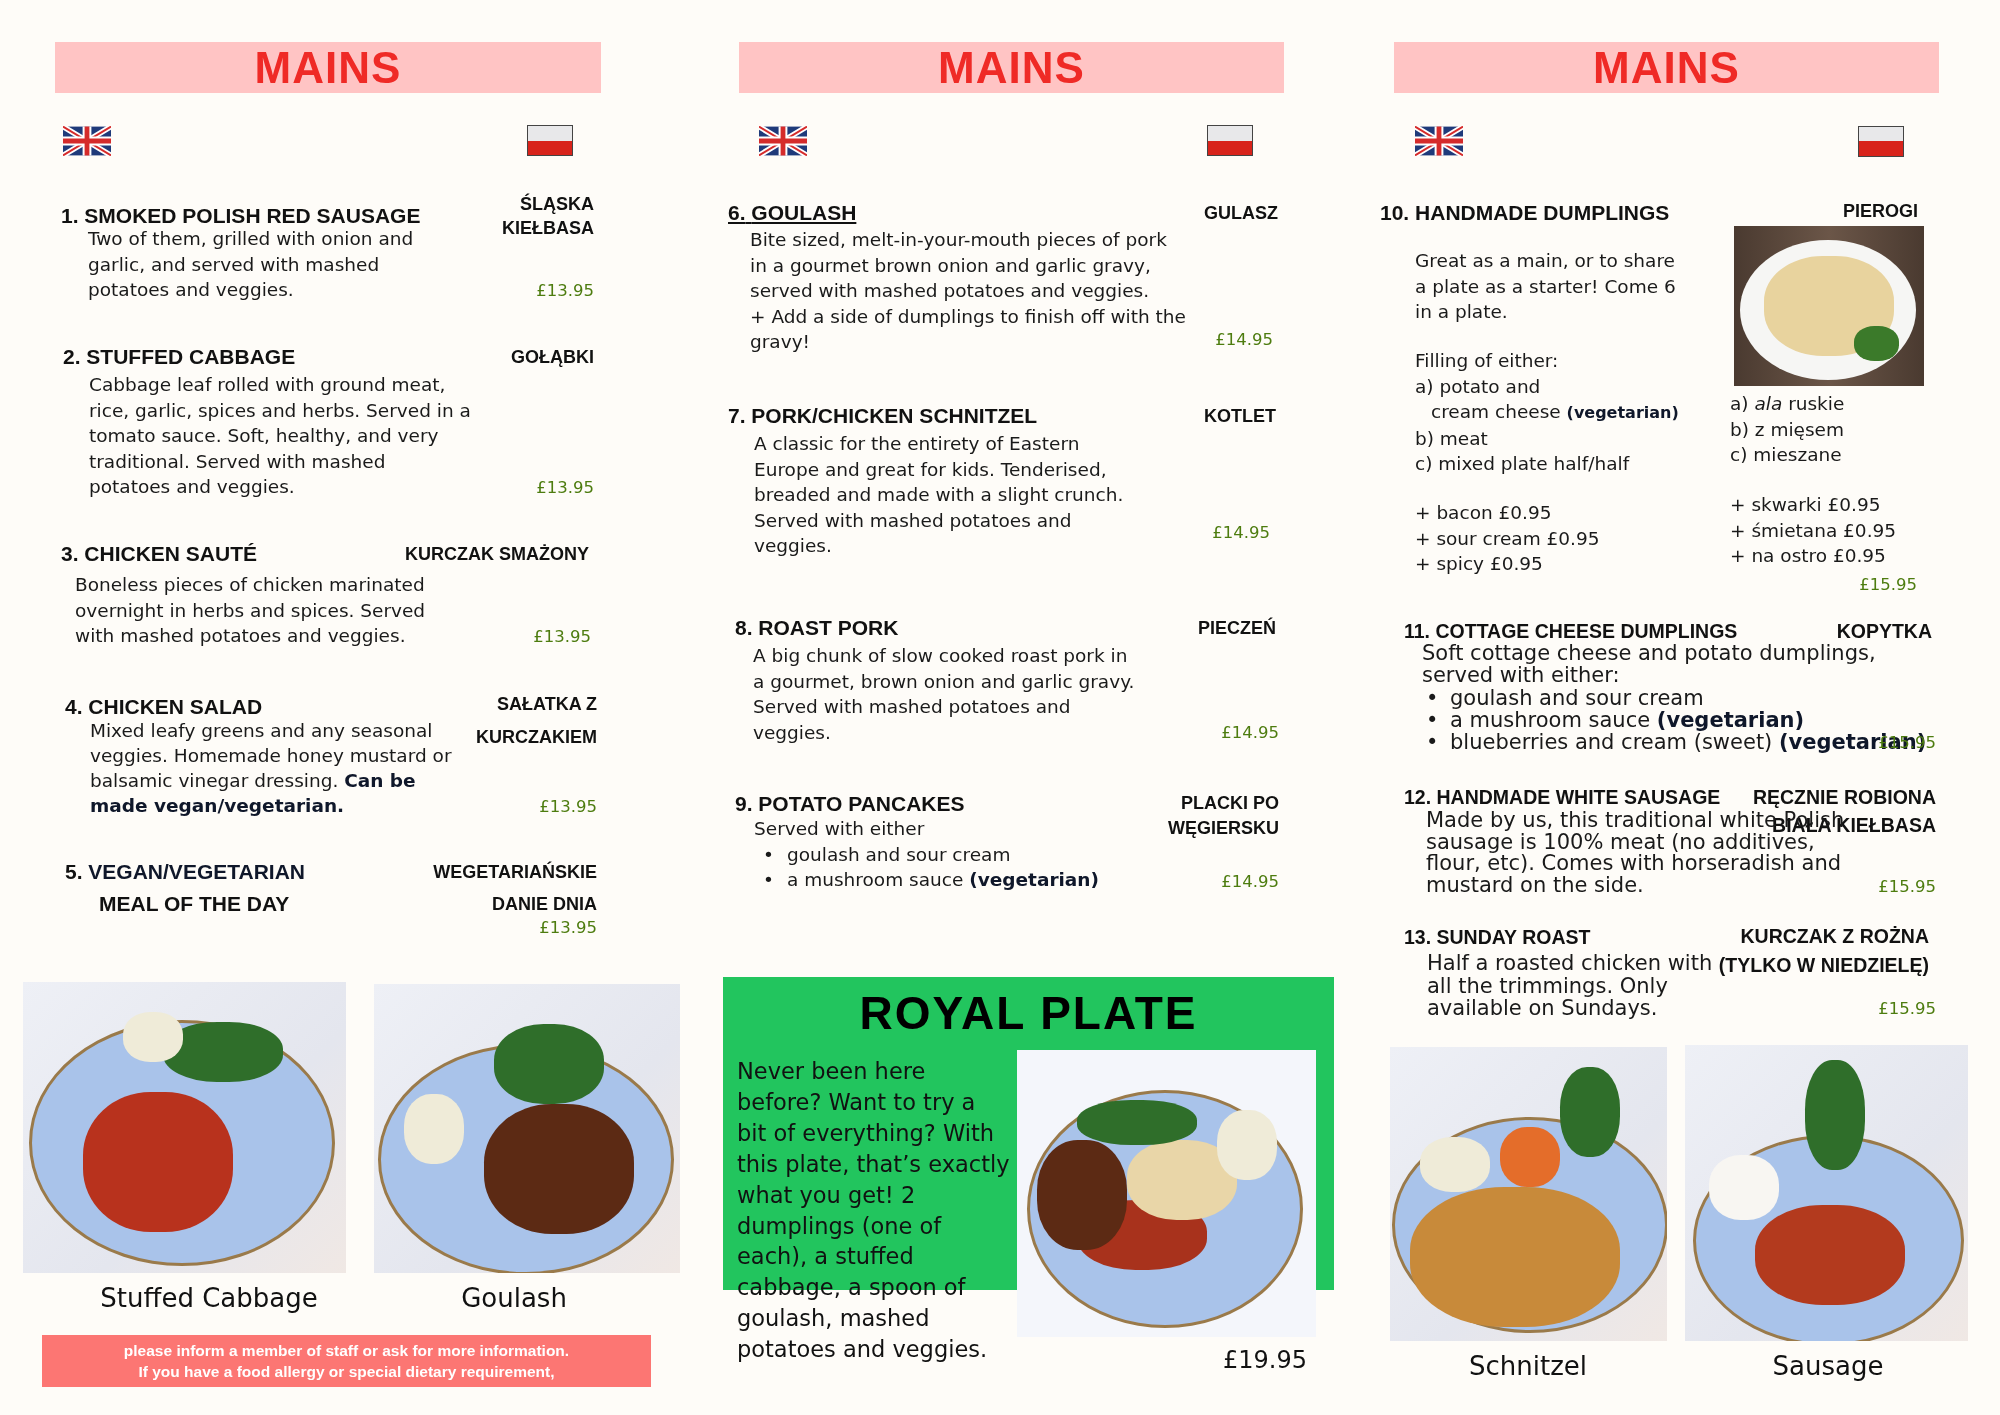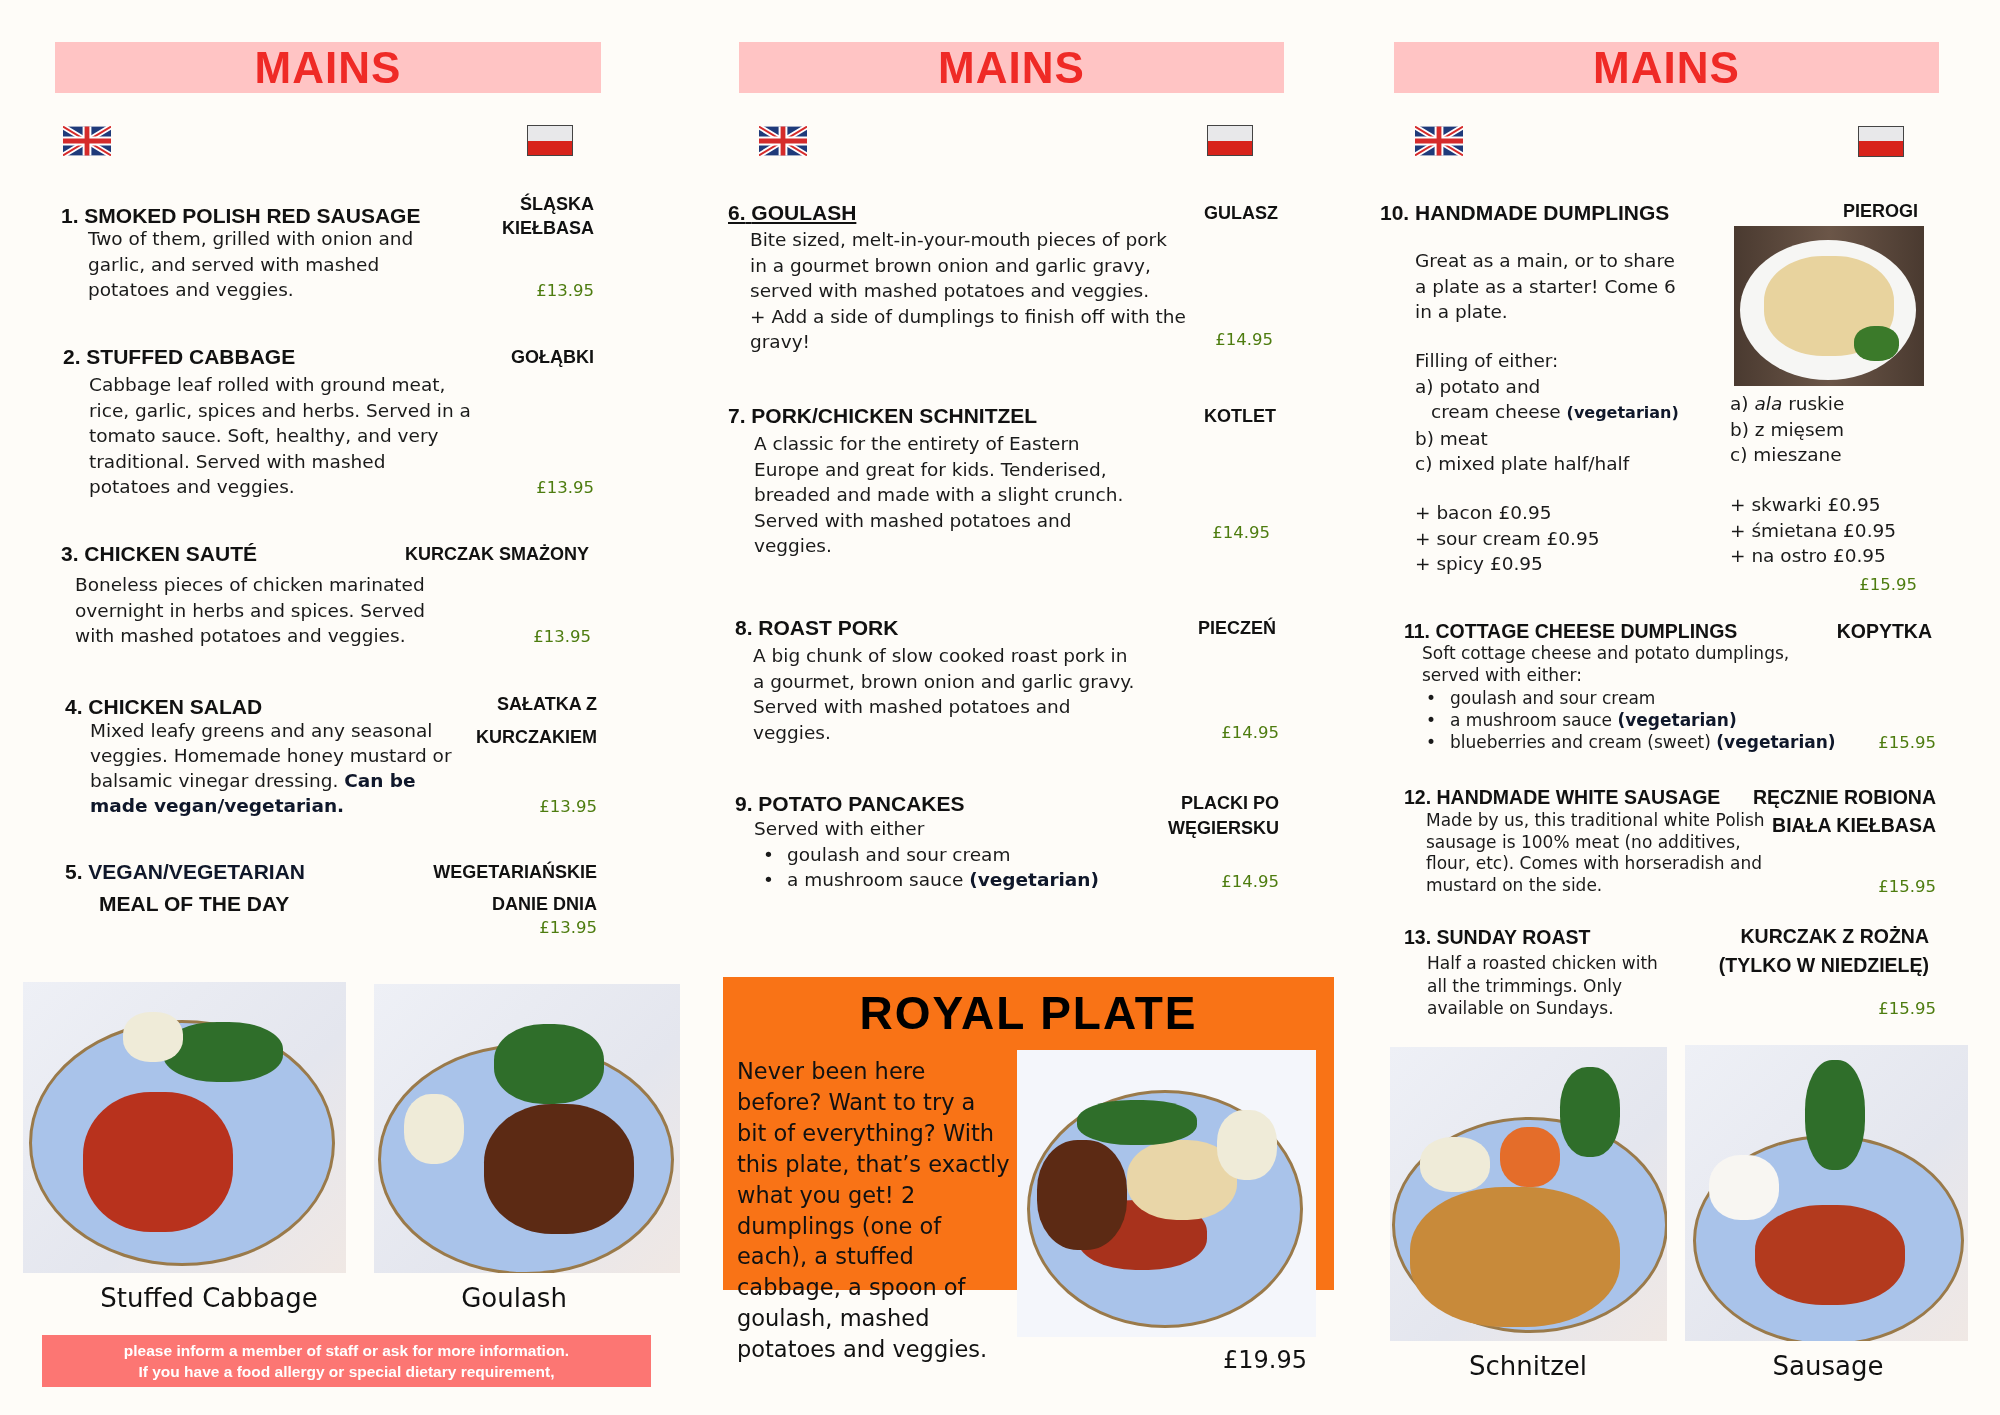--- a/index.html
+++ b/index.html
@@ -4,30 +4,30 @@
 <style>
   html, body { margin:0; padding:0; }
   body { width:2000px; height:1415px; background:#fefcf8; position:relative; overflow:hidden; font-family:"DejaVu Sans", sans-serif; color:#111; }
   .band { position:absolute; top:42px; height:51px; background:#ffc4c4; display:flex; align-items:center; justify-content:center; }
   .band span { font-family:"Liberation Sans", sans-serif; font-weight:700; font-size:44px; color:#ef2a26; letter-spacing:1px; }
   .flag { position:absolute; width:48px; height:30px; }
   .pl { width:46px; height:31px; border:1px solid #444; box-sizing:border-box; background:linear-gradient(#e8e8ea 50%, #d8231b 50%); }
   .title { position:absolute; font-family:"Liberation Sans", sans-serif; font-weight:700; font-size:21px; line-height:24px; white-space:nowrap; transform:translateY(-50%); }
   .ptitle { position:absolute; font-family:"Liberation Sans", sans-serif; font-weight:700; font-size:18px; line-height:24px; white-space:nowrap; text-align:right; transform:translate(-100%,-50%); }
   .desc { position:absolute; font-size:18.5px; line-height:25.5px; white-space:nowrap; color:#1a1a1a; }
-  .desc.sm { font-size:17px; line-height:22.3px; }
+  .desc.sm { font-size:21px; line-height:22.3px; }
   .price { position:absolute; font-size:16.5px; white-space:nowrap; transform:translate(-100%,-50%); color:#4d7c0f; }
   .green { color:#0f172a; font-weight:700; }
   .bullet::before { content:"•"; position:absolute; left:-24px; }
   .photo { position:absolute; border-radius:0; overflow:hidden; background:#e8eaf0; }
   .plate { position:absolute; border-radius:50%; background:#a9c3ea; border:3px solid #9a7a4a; }
   .food { position:absolute; border-radius:45%; }
   .caption { position:absolute; font-size:26px; white-space:nowrap; transform:translate(-50%,-50%); color:#111; }
   .allergy { position:absolute; left:42px; top:1335px; width:609px; height:52px; background:#fc7673; color:#fff; font-family:"Liberation Sans", sans-serif; font-weight:700; font-size:15.5px; line-height:21px; text-align:center; display:flex; flex-direction:column; justify-content:center; }
-  .royal { position:absolute; left:723px; top:977px; width:611px; height:313px; background:#f97316; }
+  .royal { position:absolute; left:723px; top:977px; width:611px; height:313px; background:#22c55e; }
   .royal-title { position:absolute; left:0; width:611px; top:36px; transform:translateY(-50%); text-align:center; font-family:"Liberation Sans", sans-serif; font-weight:700; font-size:46px; letter-spacing:2px; color:#000; }
   .royal-text { position:absolute; left:14px; top:79px; font-size:22.5px; line-height:30.9px; white-space:nowrap; color:#111; }
   .royal-img { position:absolute; left:294px; top:73px; width:299px; height:287px; background:#f4f6fb; overflow:hidden; }
   .royal-price { position:absolute; right:27px; top:383px; transform:translateY(-50%); font-size:24px; color:#111; }
 </style>
 </head>
 <body>
 
 <div>
   <div class="band" style="left:55px;width:546px;">

